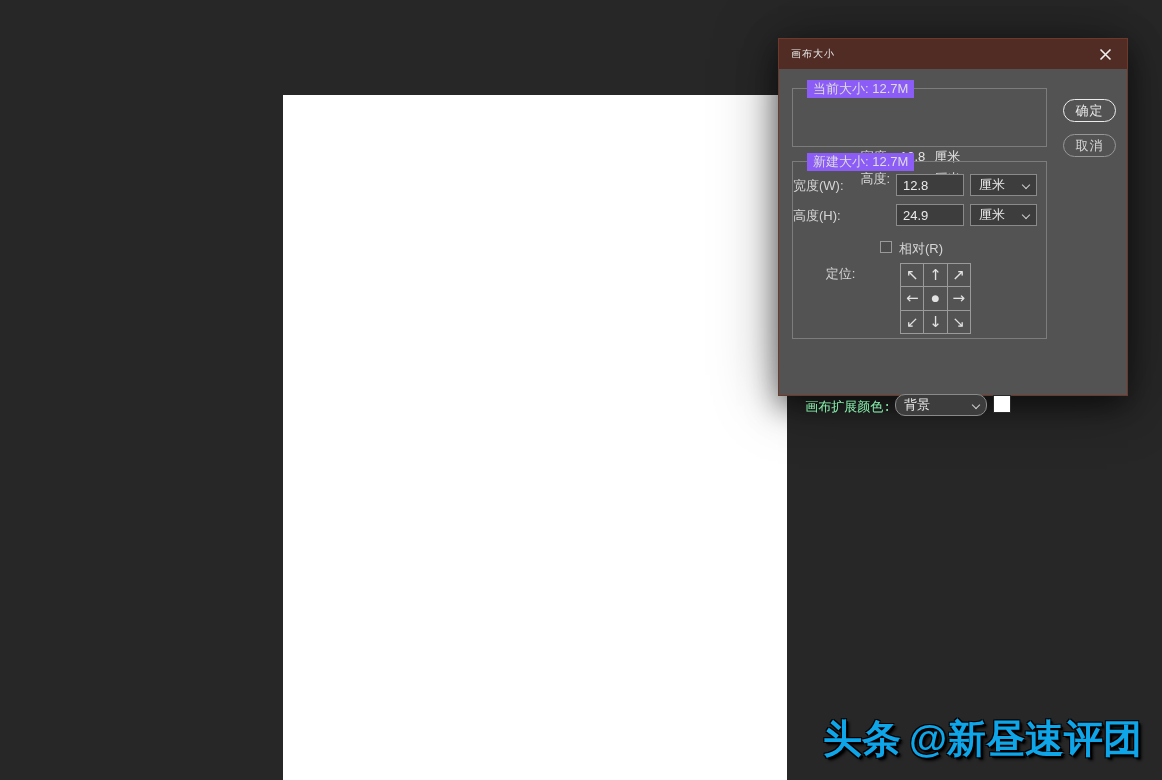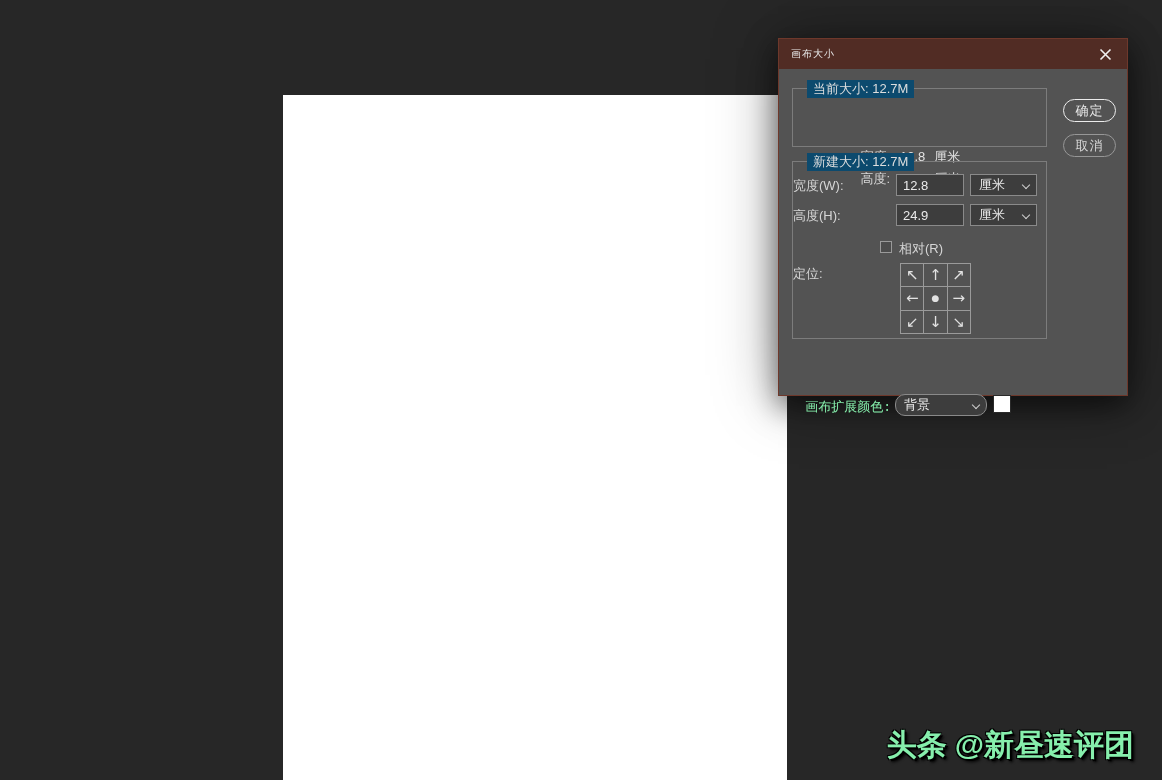--- a/index.html
+++ b/index.html
@@ -39,21 +39,21 @@
 
   
   .fs {
     position:absolute; left:13px; width:255px;
     border:1px solid #7c7c7c;
   }
   .fs1 { top:49px; height:59px; }
   .fs2 { top:122px; height:178px; }
   .legend {
     position:absolute; top:-9px; left:14px;
-    background:#0c4a6e; padding:0 6px;
+    background:#8b5cf6; padding:0 6px;
     color:#dedede; white-space:nowrap;
   }
 
   .info-row { position:absolute; left:0; right:0; height:16px; line-height:16px; }
   .info-row .lbl { display:inline-block; width:97px; text-align:right; color:#d6d6d6; }
   .info-row .val { margin-left:10px; color:#e4e4e4; }
   .info-row .unit { margin-left:9px; color:#e4e4e4; }
   .ir1 { top:60px; }
   .ir2 { top:82px; }
 
@@ -84,21 +84,21 @@
 
   .checkbox-row { position:absolute; top:78px; left:0; right:0; height:16px; }
   .checkbox {
     position:absolute; left:87px; top:1px; width:12px; height:12px;
     background:#4c4c4c; border:1px solid #9a9a9a; cursor:pointer;
   }
   .checkbox-row .lbl { position:absolute; left:106px; top:0; color:#d6d6d6; }
 
   .anchor-label {
     position:absolute; left:0; top:103px; width:95px;
-    text-align:left; color:#d6d6d6;
+    text-align:center; color:#d6d6d6;
   }
   .anchor-grid {
     position:absolute; left:107px; top:101px;
     width:71px; height:71px;
     display:grid; grid-template-columns:repeat(3,1fr); grid-template-rows:repeat(3,1fr);
     border-top:1px solid #9a9a9a; border-left:1px solid #9a9a9a;
   }
   .anchor-cell {
     border-right:1px solid #9a9a9a; border-bottom:1px solid #9a9a9a;
     display:flex; align-items:center; justify-content:center;
@@ -120,22 +120,22 @@
     background:transparent; border-radius:12px;
     color:#e8e8e8; font-family:inherit; font-size:13px;
     display:flex; align-items:center; justify-content:center;
     cursor:pointer; letter-spacing:1px;margin-top:12px;
   }
   .btn-ok { top:48px; border:1.5px solid #ececec; }
   .btn-cancel { top:83px; border:1px solid #979797; color:#d8d8d8; }
 
   
   .watermark {
-    position:absolute; right:28px; bottom:14px;
-    font-size:30px; font-weight:bold; color:#86efac;
+    position:absolute; right:20px; bottom:14px;
+    font-size:39px; font-weight:bold; color:#0ea5e9;
     white-space:nowrap;
     text-shadow:
       2px 2px 0 #000, -1px -1px 0 #000, 1px -1px 0 #000,
       -1px 1px 0 #000, 3px 3px 3px #000;
   }
   .watermark .wm-brand { margin-right:8px; }
 </style>
 </head>
 <body>
 

